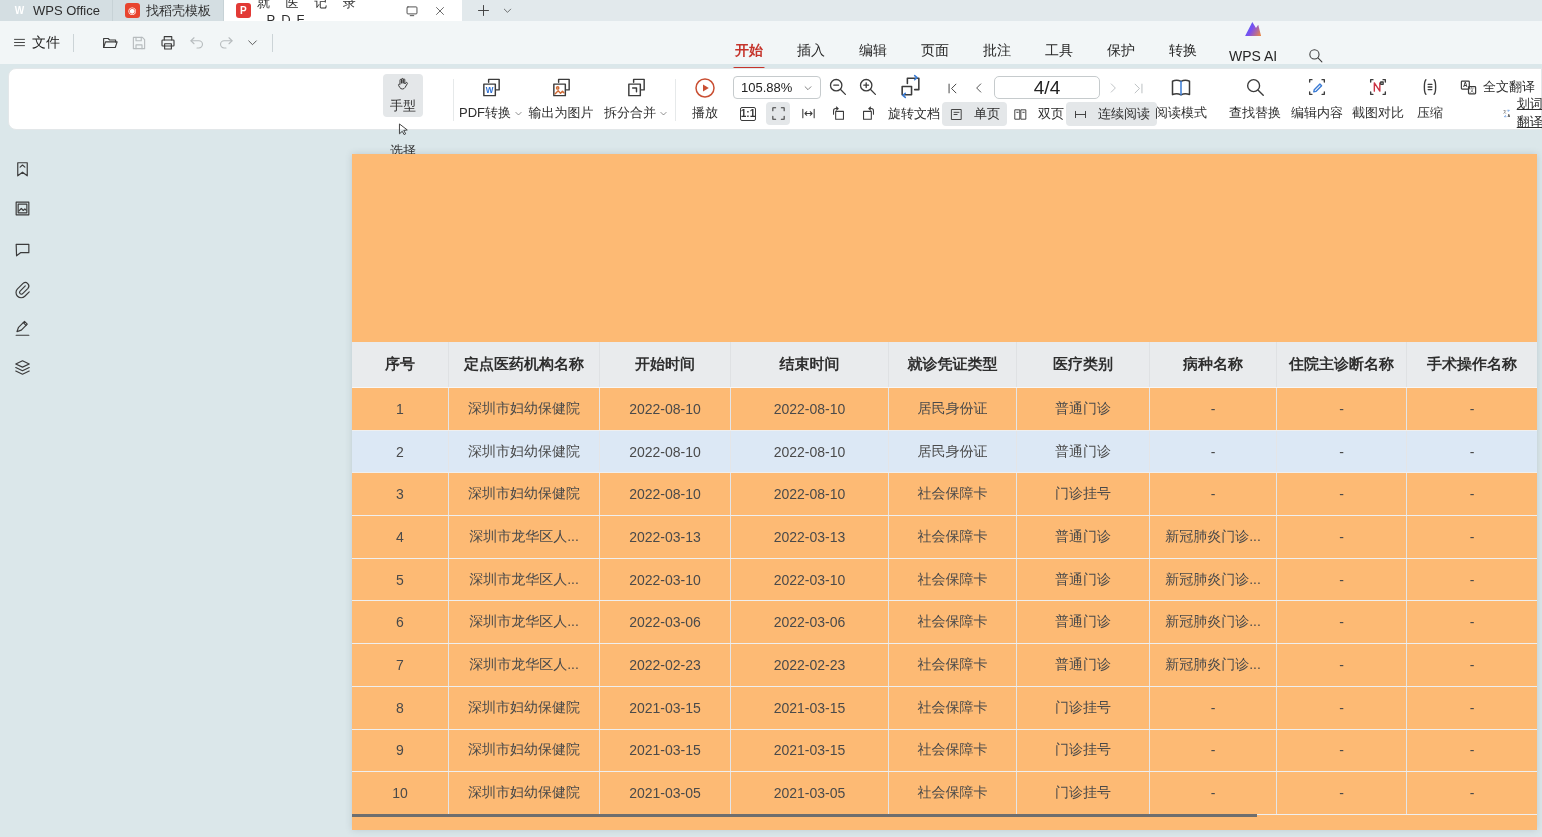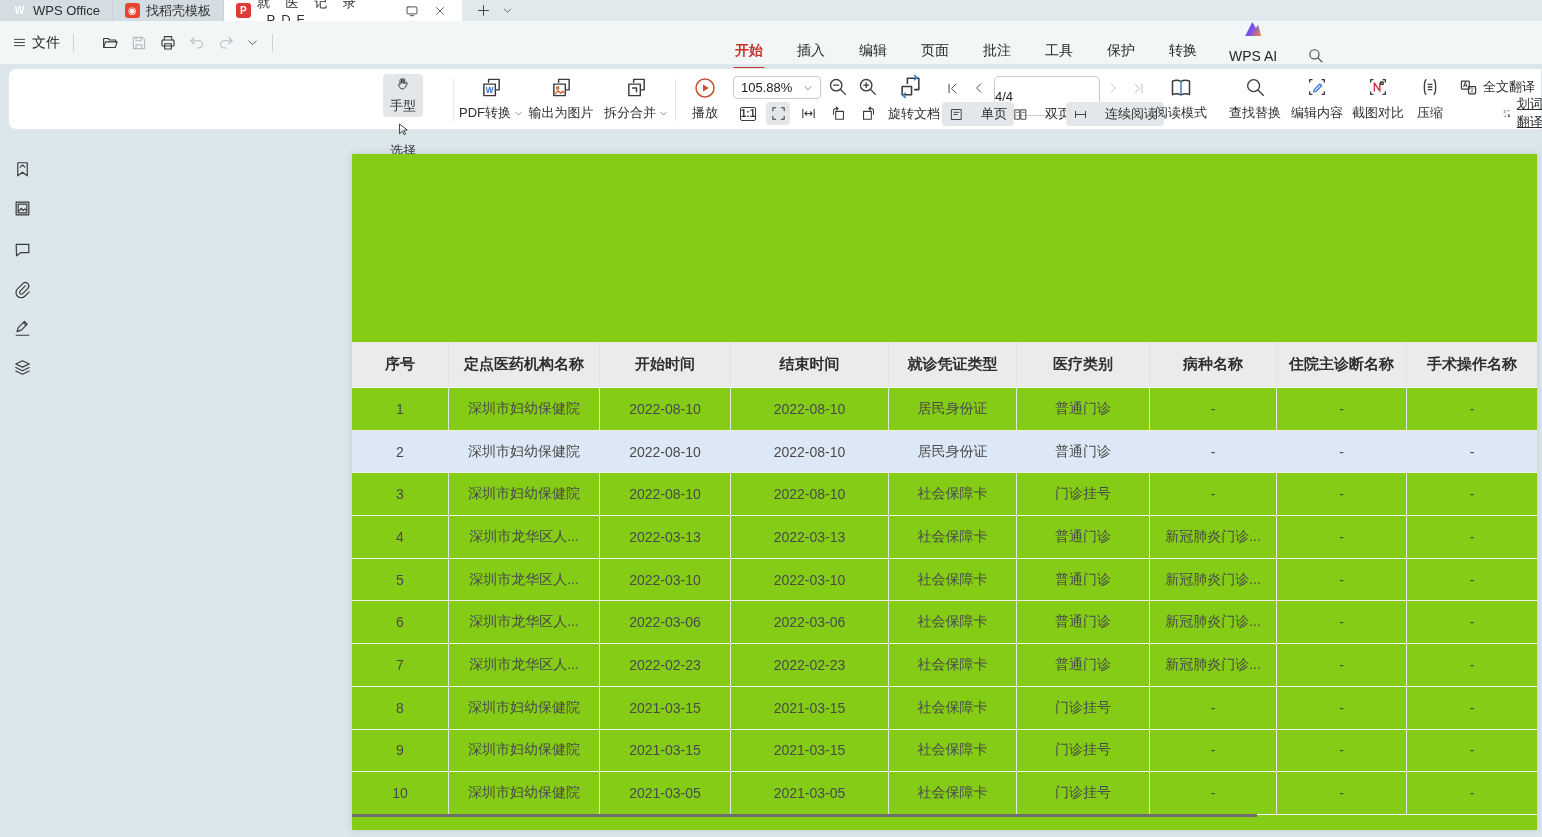--- a/index.html
+++ b/index.html
@@ -47,32 +47,32 @@
   .tool-chip { display:flex; align-items:center; gap:5px; font-size:13px; color:#2e2e2e; padding:2px 7px; border-radius:4px;flex-direction:column; }
   .tool-chip.selected { background:#e4e7e9; }
   .bigbtn { position:absolute; top:4px; width:78px; height:54px; display:flex; flex-direction:column; align-items:center; justify-content:space-between; padding:3px 0 5px; }
   .bigbtn .lbl { font-size:13px; color:#2e2e2e; display:flex; align-items:center; gap:3px; white-space:nowrap; }
   .tb-divider { position:absolute; top:10px; width:1px; height:42px; background:#e6e9ea; }
   .zoom-select { position:absolute; left:724px; top:7px; width:88px; height:23px; border:1px solid #c6cbcd; border-radius:4px;
     display:flex; align-items:center; justify-content:space-between; padding:0 7px; font-size:13px; color:#222; background:#fff; }
   .sq-btn { position:absolute; top:33px; width:24px; height:23px; display:flex; align-items:center; justify-content:center; border-radius:4px; font-size:11px; color:#333; }
   .sq-btn.selected { background:#e4e7e9; }
   .onetone { border:1.4px solid #3b3b3b; border-radius:2px; font-size:10px; font-weight:bold; width:16px; height:14px; display:flex; align-items:center; justify-content:center; }
-  .page-box { position:absolute; left:985px; top:7px; width:106px; height:40px; border:1px solid #c6cbcd; border-radius:5px;
-    display:flex; align-items:center; justify-content:flex-start; font-size:13px; color:#222; background:#fff; }
+  .page-box { position:absolute; left:985px; top:7px; width:106px; height:23px; border:1px solid #c6cbcd; border-radius:5px;
+    display:flex; align-items:center; justify-content:center; font-size:19px; color:#222; background:#fff; }
   .navarrow { position:absolute; top:9px; width:20px; height:20px; display:flex; align-items:center; justify-content:center; }
-  .row2chip { position:absolute; top:33px; height:24px; display:flex; align-items:center; gap:17px; font-size:13px; color:#2e2e2e; padding:0 7px; border-radius:4px; }
+  .row2chip { position:absolute; top:33px; height:24px; display:flex; align-items:center; gap:10px; font-size:13px; color:#2e2e2e; padding:0 7px; border-radius:4px; }
   .row2chip.selected { background:#e4e7e9; }
   .stackbtn { position:absolute; height:24px; display:flex; align-items:center; gap:5px; font-size:13px; color:#2e2e2e; }
 
   
   .side-icon { position:absolute; left:13px; width:19px; height:19px; }
 
   
-  .doc-page { position:absolute; left:352px; top:154px; width:1185px; height:676px; background:#84cc16;
+  .doc-page { position:absolute; left:352px; top:154px; width:1185px; height:676px; background:#fdba74;
     box-shadow:0 0 7px rgba(60,80,90,.18); }
   .doc-table { position:absolute; left:0; top:188px; width:1185px; filter:blur(.3px); }
   .trow { display:flex; height:42.7px; align-items:center; border-bottom:1px solid #efefef; }
   .trow.thead { height:46px; background:#e9ebed; border-bottom:1px solid #f7f7f7; }
   .trow.hl { background:#dce8f5; }
   .tcell { height:100%; display:flex; align-items:center; justify-content:center; font-size:14px; color:#4a4a4a;
     border-right:1px solid #e4e5e7; overflow:hidden; white-space:nowrap; }
   .trow .tcell:last-child { border-right:none; }
   .thead .tcell { font-size:15px; font-weight:bold; color:#2e2e2e; border-right:1px solid #dfe1e3; }
   .c0{width:97px;} .c1{width:151px;} .c2{width:131px;} .c3{width:158px;} .c4{width:128px;}

